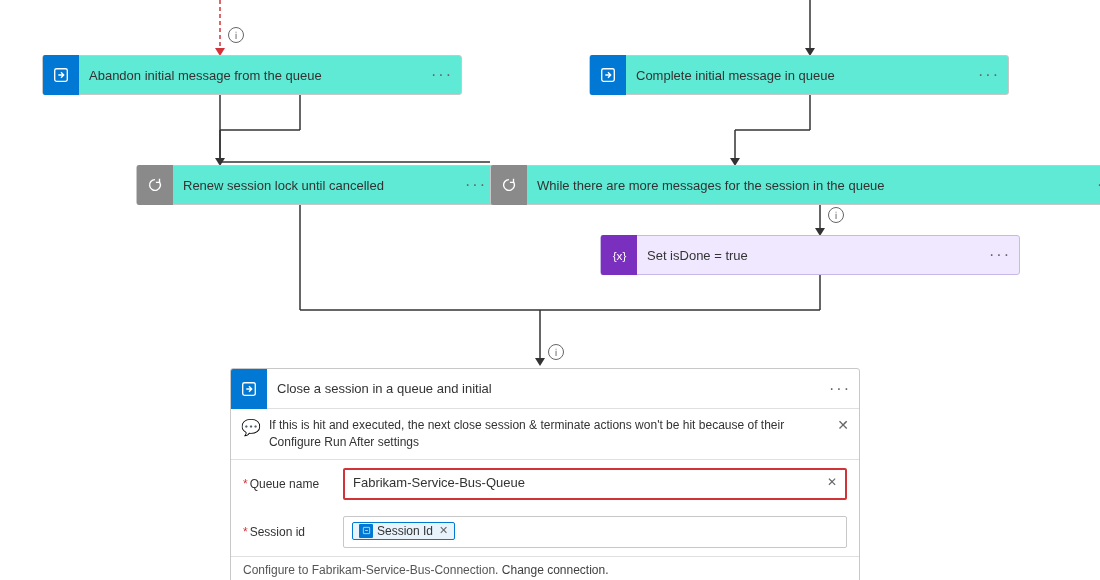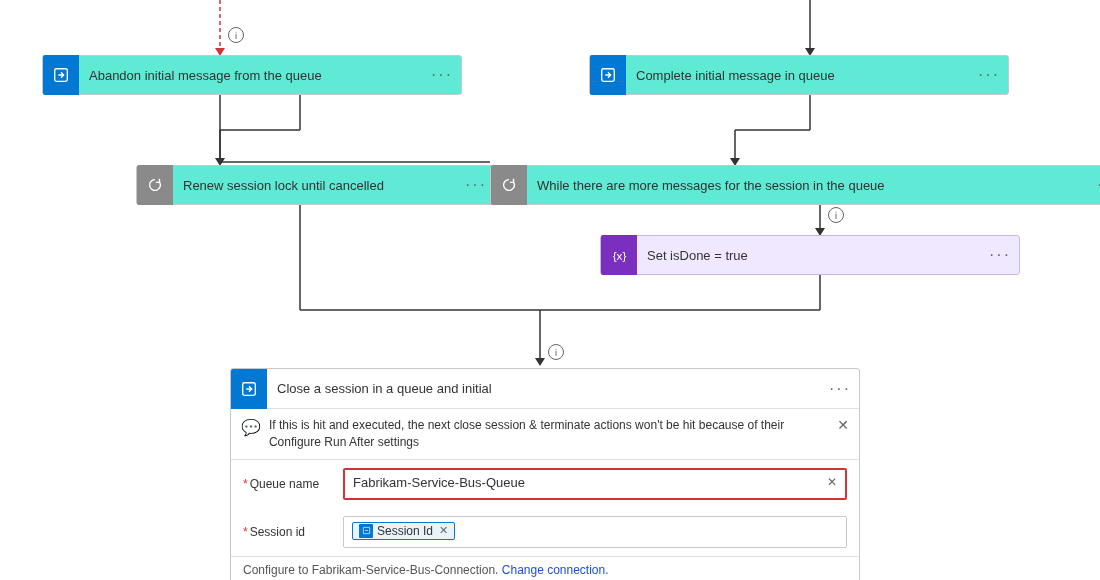--- a/index.html
+++ b/index.html
@@ -256,21 +256,21 @@
       cursor: pointer;
       margin-left: 2px;
     }
     .footer-row {
       padding: 6px 12px 10px;
       font-size: 12px;
       color: #555;
       border-top: 1px solid #e0e0e0;
     }
     .footer-row a {
-      color: #1d4ed8;
+      color: #404040;
       text-decoration: none;
       cursor: pointer;
     }
   </style>
 </head>
 <body>
 
 <div class="canvas">
 
   <svg class="connectors">

